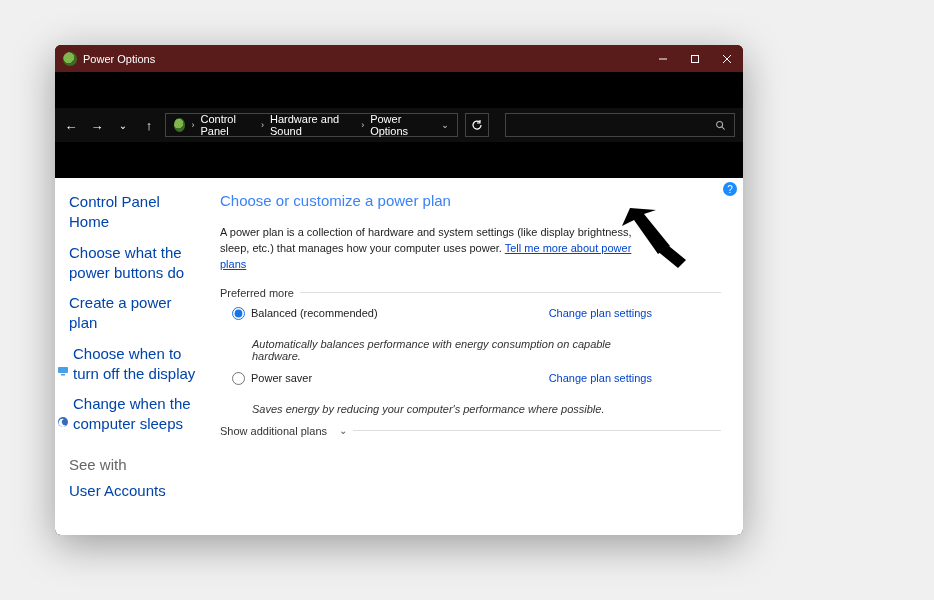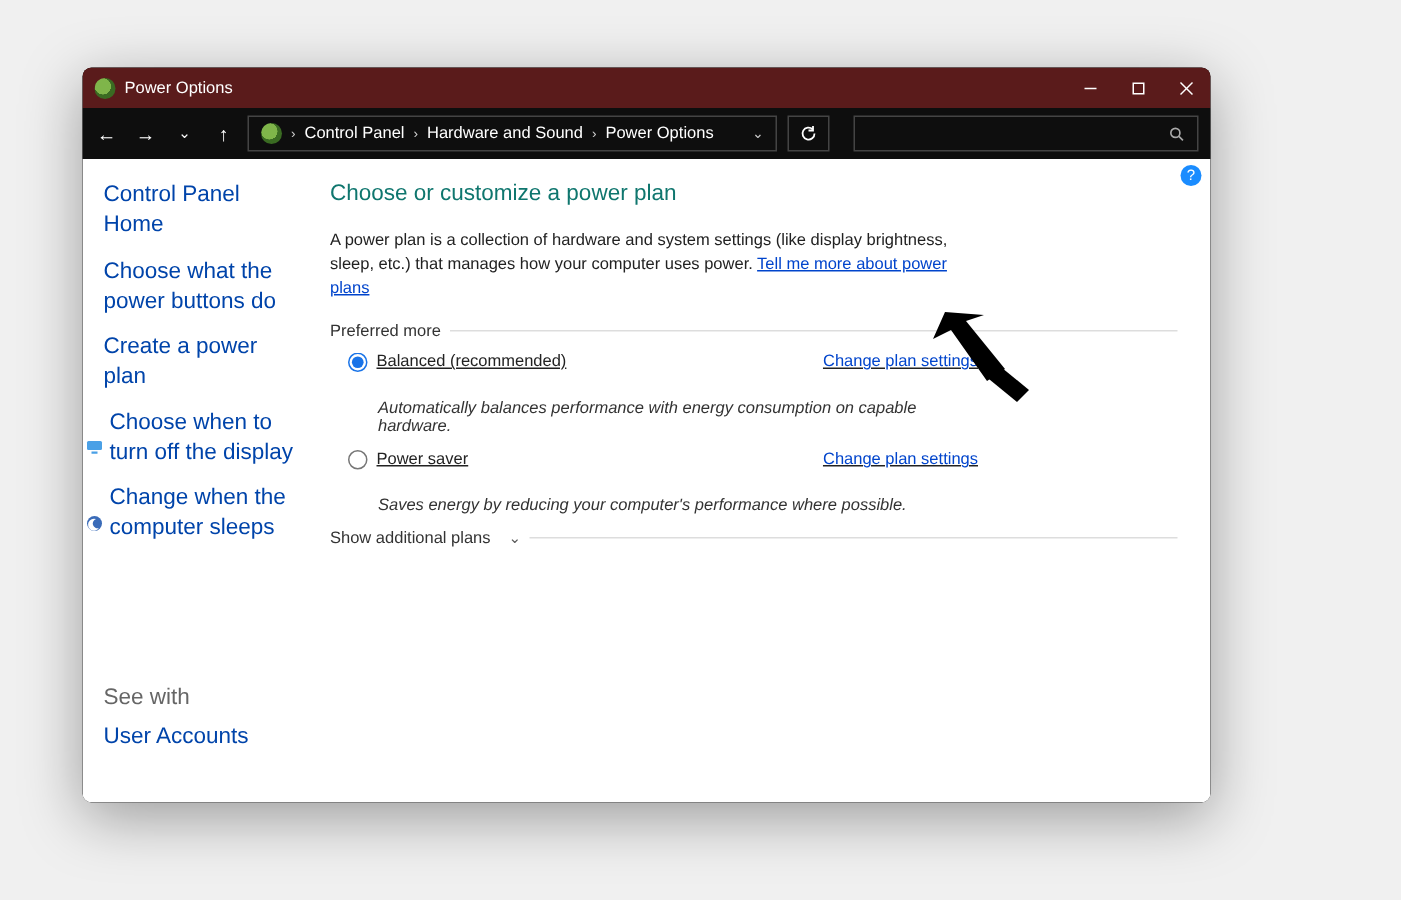--- a/index.html
+++ b/index.html
@@ -8,28 +8,29 @@
     background: #f0f0f0;
     width: 934px;
     height: 600px;
     overflow: hidden;
     position: relative;
   }
   .window {
     position: absolute;
     top: 45px;
     left: 55px;
-    width: 752px;
+    width: 688px;
     height: 490px;
     background: #000;
     border-radius: 6px;
     box-shadow: 0 10px 40px rgba(0,0,0,0.35);
     display: flex;
     flex-direction: column;
     overflow: hidden;
+    gap: 36px;
   }
   .titlebar {
     height: 27px;
     background: #5a1b1b;
     display: flex;
     align-items: center;
     color: #fff;
     font-size: 11px;
     padding-left: 8px;
   }
@@ -97,30 +98,30 @@
   .sidebar .see-also { color:#666; margin-bottom:8px; }
   .main {
     flex:1; padding: 14px 22px 14px 20px; font-size: 11px; color:#222;
     position:relative;
   }
   .help-icon {
     position:absolute; top:4px; right:6px; width:14px;height:14px;
     background:#1a8cff; color:#fff; border-radius:50%;
     font-size:10px; display:flex;align-items:center;justify-content:center;
   }
-  h1.page-title { color:#0f766e; font-size: 15px; font-weight:400; margin-bottom:6px; }
+  h1.page-title { color:#3b82f6; font-size: 15px; font-weight:400; margin-bottom:6px; }
   .desc { line-height:1.45; max-width: 440px; margin-top: 16px; }
   .desc a { color:#0044cc; text-decoration: underline; }
   .section-label { margin-top:14px; font-size:11px; color:#333; display:flex;align-items:center; gap:6px; }
   .section-label::after { content:""; flex:1; height:1px; background:#ddd; }
   .plan {
     margin: 8px 0 10px 12px;
     max-width: 420px;
   }
-  .plan-head { display:flex; align-items:center;text-decoration:underline; }
+  .plan-head { display:flex; align-items:center; }
   .plan-head label { display:flex; align-items:center; gap:6px; flex:1; }
   .plan-head .change { color:#0044cc; font-size:11px; }
   .plan-sub { margin-left: 20px; color:#333; margin-top:18px;font-style:italic; }
   .show-more { display:flex;align-items:center;gap:6px;margin-top:10px; color:#333; }
   .show-more::after { content:""; flex:1; height:1px; background:#ddd; }
   .show-more .caret { font-size:10px; color:#555; margin-left:auto; padding-left:6px; }
   input[type=radio]{accent-color:#1a74e8;}
 
   .cursor-arrow {
     position:absolute;

